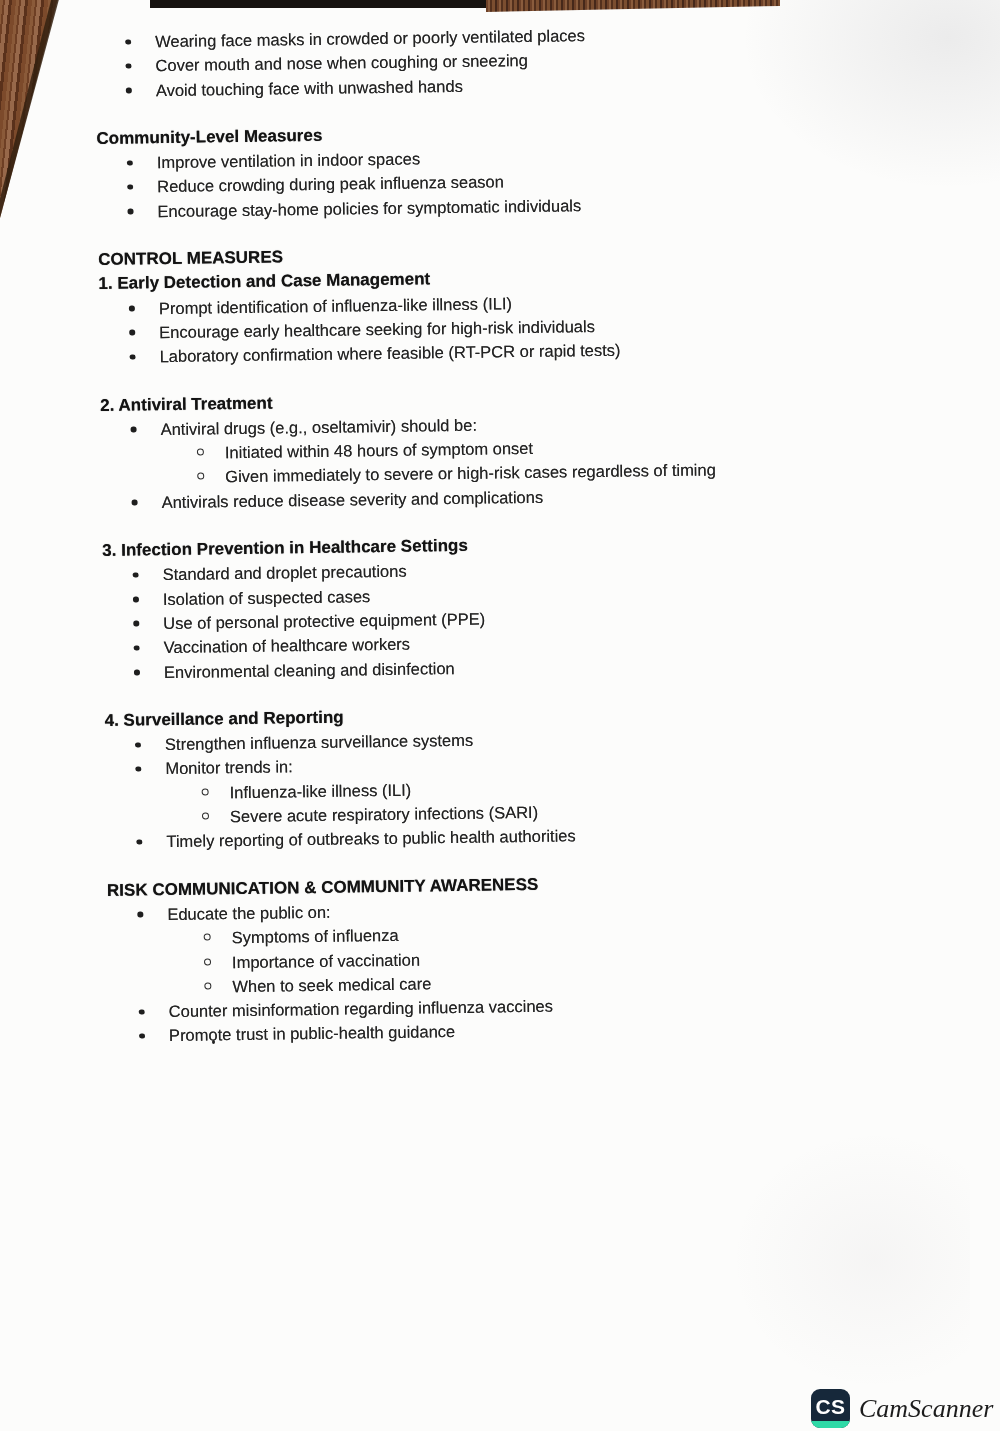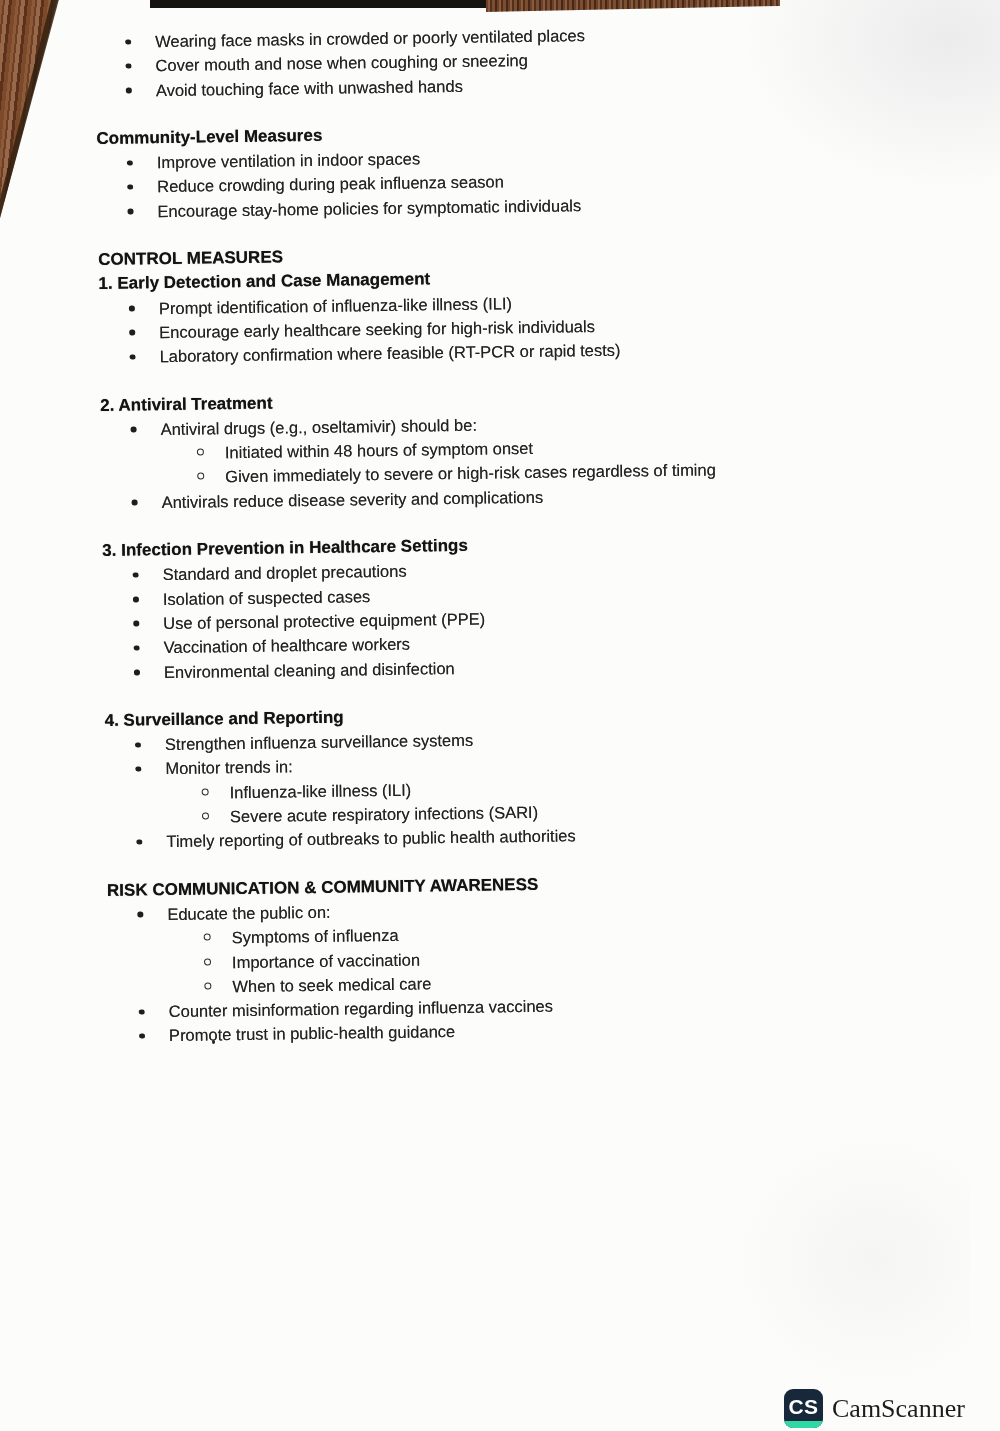--- a/index.html
+++ b/index.html
@@ -63,35 +63,35 @@
   .dot{
     position:absolute;left:30px;top:9.5px;width:5.5px;height:5.5px;
     background:#1e1e1e;border-radius:50%;
   }
   .circle{
     position:absolute;left:96px;top:8px;width:7px;height:7px;
     border:1.4px solid #2d2d2d;border-radius:50%;background:transparent;
     box-sizing:border-box;
   }
   
-  .cs-badge{position:absolute;left:784px;top:1389px;display:flex;align-items:center;}
+  .cs-badge{position:absolute;left:811px;top:1389px;display:flex;align-items:center;}
   .cs-icon{
     width:39px;height:39px;border-radius:9px;background:#16283a;
     position:relative;overflow:hidden;flex:0 0 auto;
     display:flex;align-items:center;justify-content:center;
   }
   .cs-icon-text{
     color:#ffffff;font-weight:bold;font-size:21px;line-height:1;
     margin-bottom:5px;letter-spacing:.5px;
   }
   .cs-icon-strip{position:absolute;bottom:0;left:0;right:0;height:7px;background:#2ed9a6;}
   .cs-label{
     margin-left:9px;
     font-family:"Liberation Serif","DejaVu Serif",serif;
-    font-size:26px;color:#1c1c1c;line-height:39px;
+    font-size:26px;color:#1c1c1c;line-height:39px;font-style:italic;
   }
 </style>
 </head>
 <body>
 
 <div class="wood-corner"></div>
 <div class="wood-corner-edge"></div>
 <div class="top-black-bar"></div>
 <div class="top-wood-band"></div>
 <div class="shadow-topright"></div>

